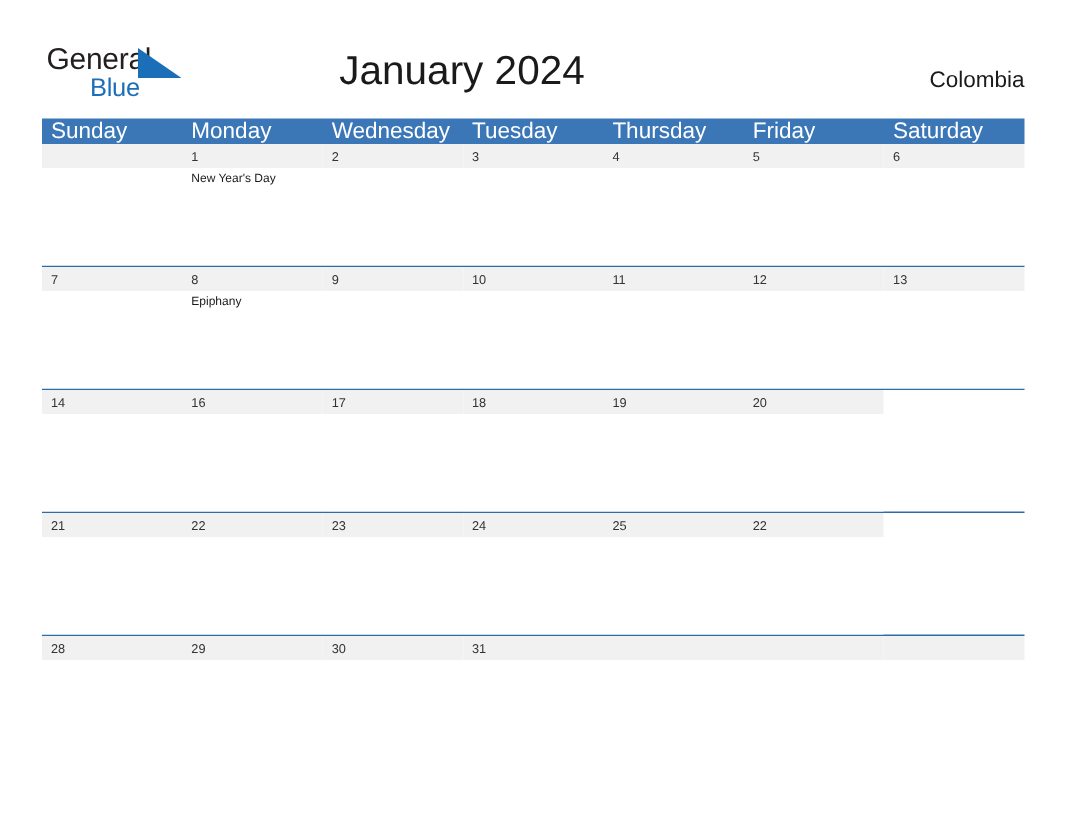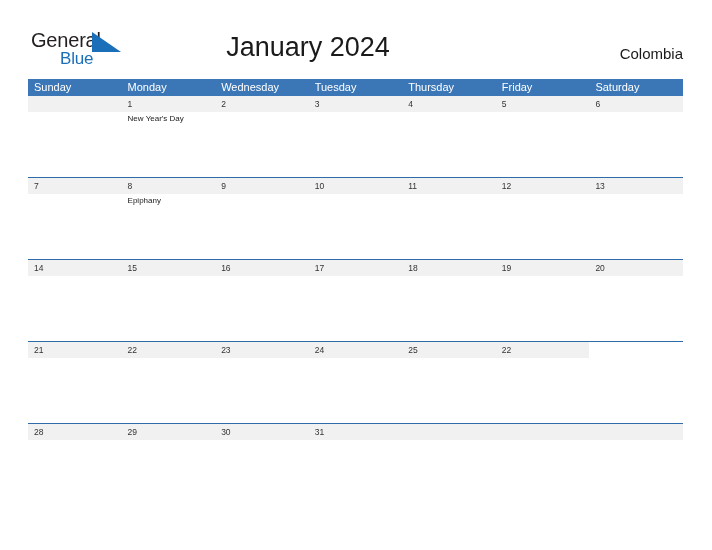--- a/index.html
+++ b/index.html
@@ -97,21 +97,21 @@
     width: 655px;
     height: 17px;
     background: #3b77b7;
   }
   .weekday-cell {
     width: 93.571px;
     height: 17px;
     box-sizing: border-box;
     padding-left: 6px;
     color: #ffffff;
-    font-size: 11px;
+    font-size: 15px;
     line-height: 17px;
     white-space: nowrap;
     overflow: hidden;
   }
 
   .week-row {
     width: 655px;
     border-top: 1px solid #2d6ca8;
     box-sizing: border-box;
   }
@@ -236,23 +236,20 @@
             <span class="day-num">13</span>
           </div>
         </div>
       </div>
       <div class="week-row">
         <div class="week-cells">
           <div class="day-cell">
             <span class="day-num">14</span>
           </div>
           <div class="day-cell">
-            <span class="day-num">15</span>
-          </div>
-          <div class="day-cell">
             <span class="day-num">16</span>
           </div>
           <div class="day-cell">
             <span class="day-num">17</span>
           </div>
           <div class="day-cell">
             <span class="day-num">18</span>
           </div>
           <div class="day-cell">
             <span class="day-num">19</span>

